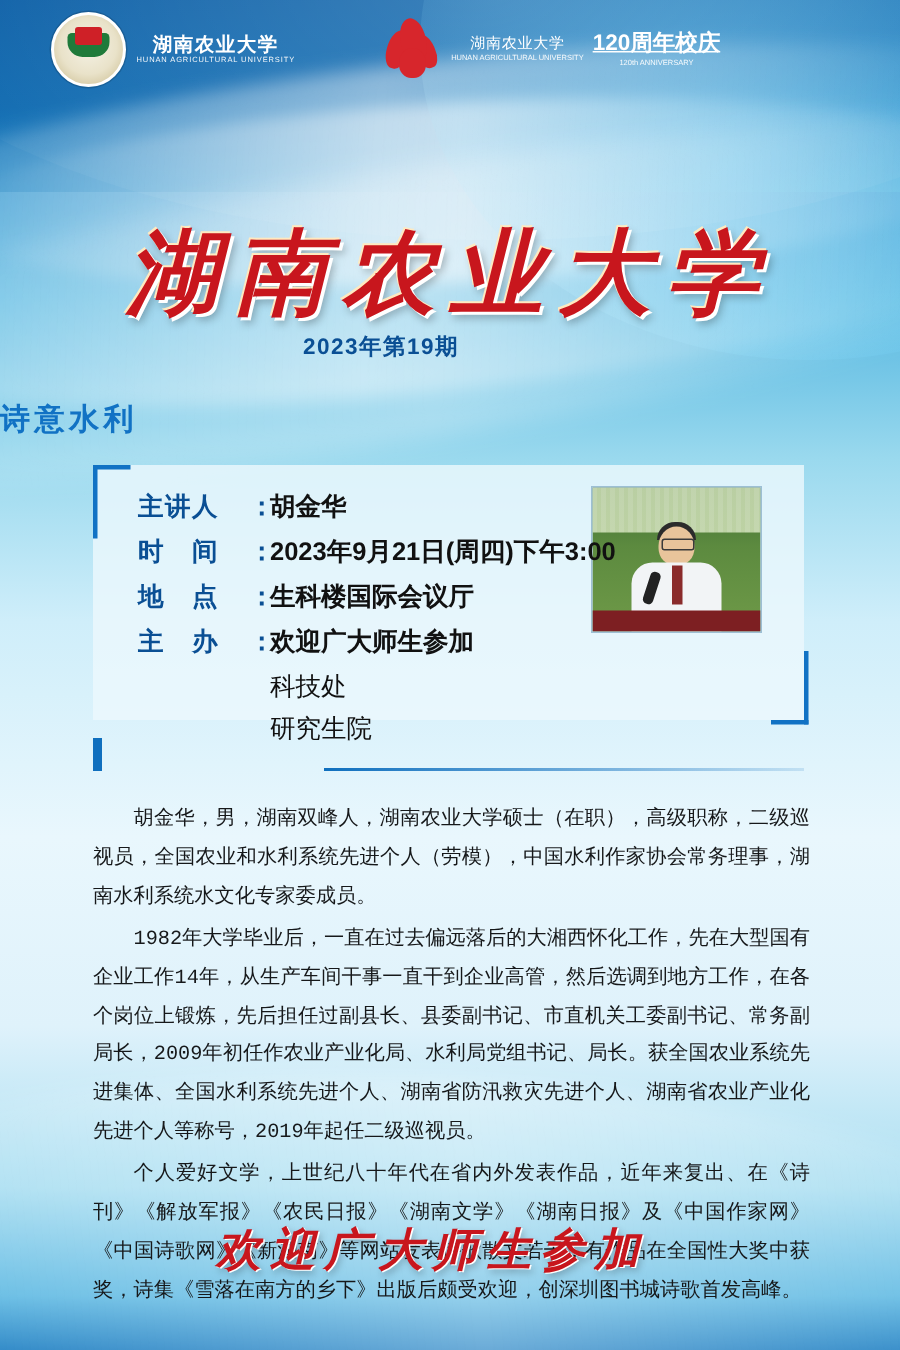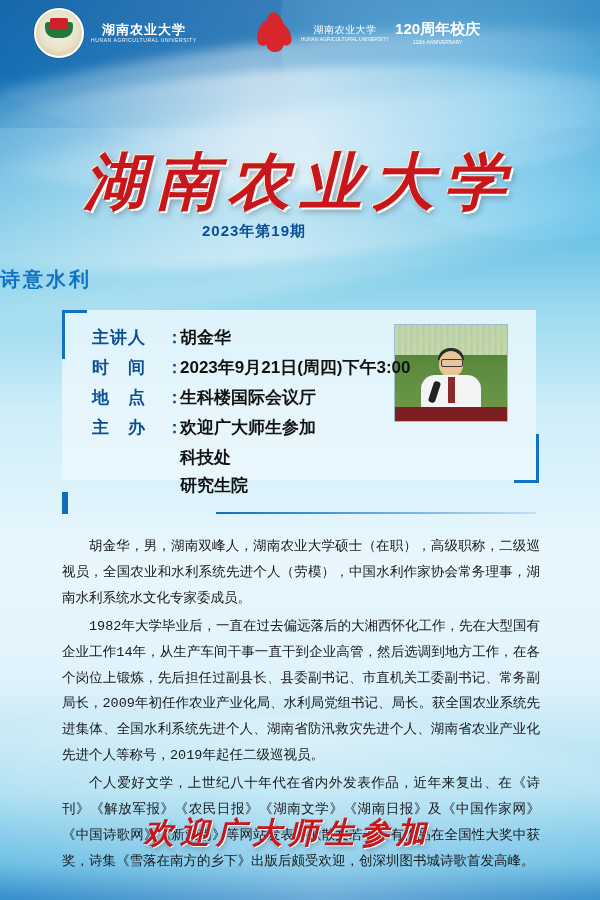--- a/index.html
+++ b/index.html
@@ -150,20 +150,21 @@
   .f3 { left: 22px; top: 12px; width: 13px; height: 24px; transform: rotate(-24deg); background:#e8484c; }
   .f4 { left: 11px; top: 22px; width: 18px; height: 20px; background:#c2191f; }
   .anniv-text { color:#fff; line-height:1.1; }
   .anniv-cn { font-size: 10px; white-space: nowrap; letter-spacing: .5px; }
   .anniv-en { font-size: 5px; white-space: nowrap; opacity:.95; margin-top:2px;}
   .anniv-num {
     font-size: 15px;
     font-weight: bold;
     color: #fff;
     white-space: nowrap;
+    text-decoration: underline;
   }
 
   
   .main-title {
     position: absolute;
     left: 0; top: 140px;
     width: 600px;
     text-align: center;
     font-family: "DejaVu Serif", serif;
     font-size: 62px;
@@ -238,21 +239,21 @@
     color: #0a4f94;
   }
   .info-value {
     font-size: 17px;
     font-weight: bold;
     color: #111111;
     white-space: nowrap;
   }
   .sub-line {
     font-size: 17px;
-    font-weight: bold;
+    font-weight: normal;
     color: #111111;
     margin-left: 88px;
     margin-bottom: 5px;
     white-space: nowrap;
   }
 
   
   .portrait {
     position: absolute;
     right: 28px; top: 14px;

